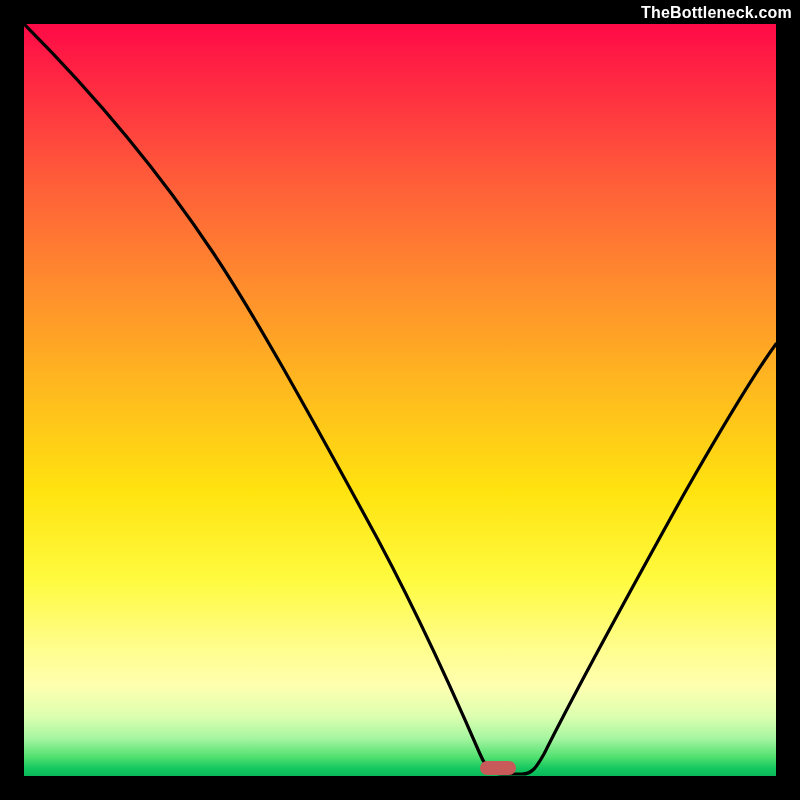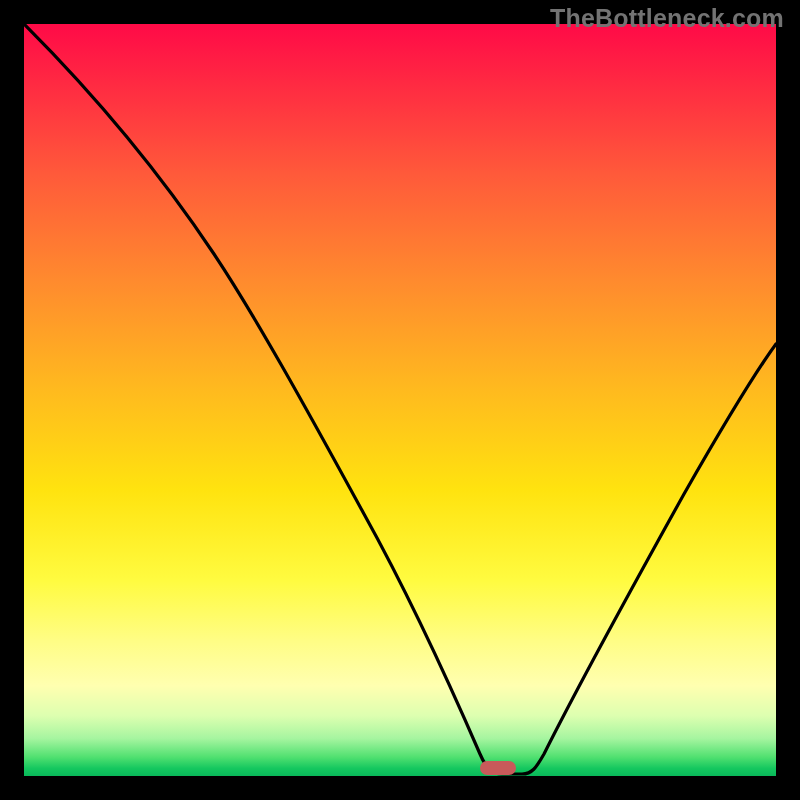--- a/index.html
+++ b/index.html
@@ -56,23 +56,23 @@
     bottom: 1px;
     width: 36px;
     height: 14px;
     border-radius: 7px;
     background: #c85a5a;
     transform: translateX(-50%);
   }
   .watermark {
     position: absolute;
     top: 4px;
-    right: 16px;
-    color: #737373;
-    font-size: 25px;
+    right: 8px;
+    color: #ffffff;
+    font-size: 16px;
     font-weight: 600;
     letter-spacing: 0.2px;
   }
 </style>
 </head>
 <body>
 
 <div class="frame">
   <div class="plot-area">
     <div class="gradient"></div>

